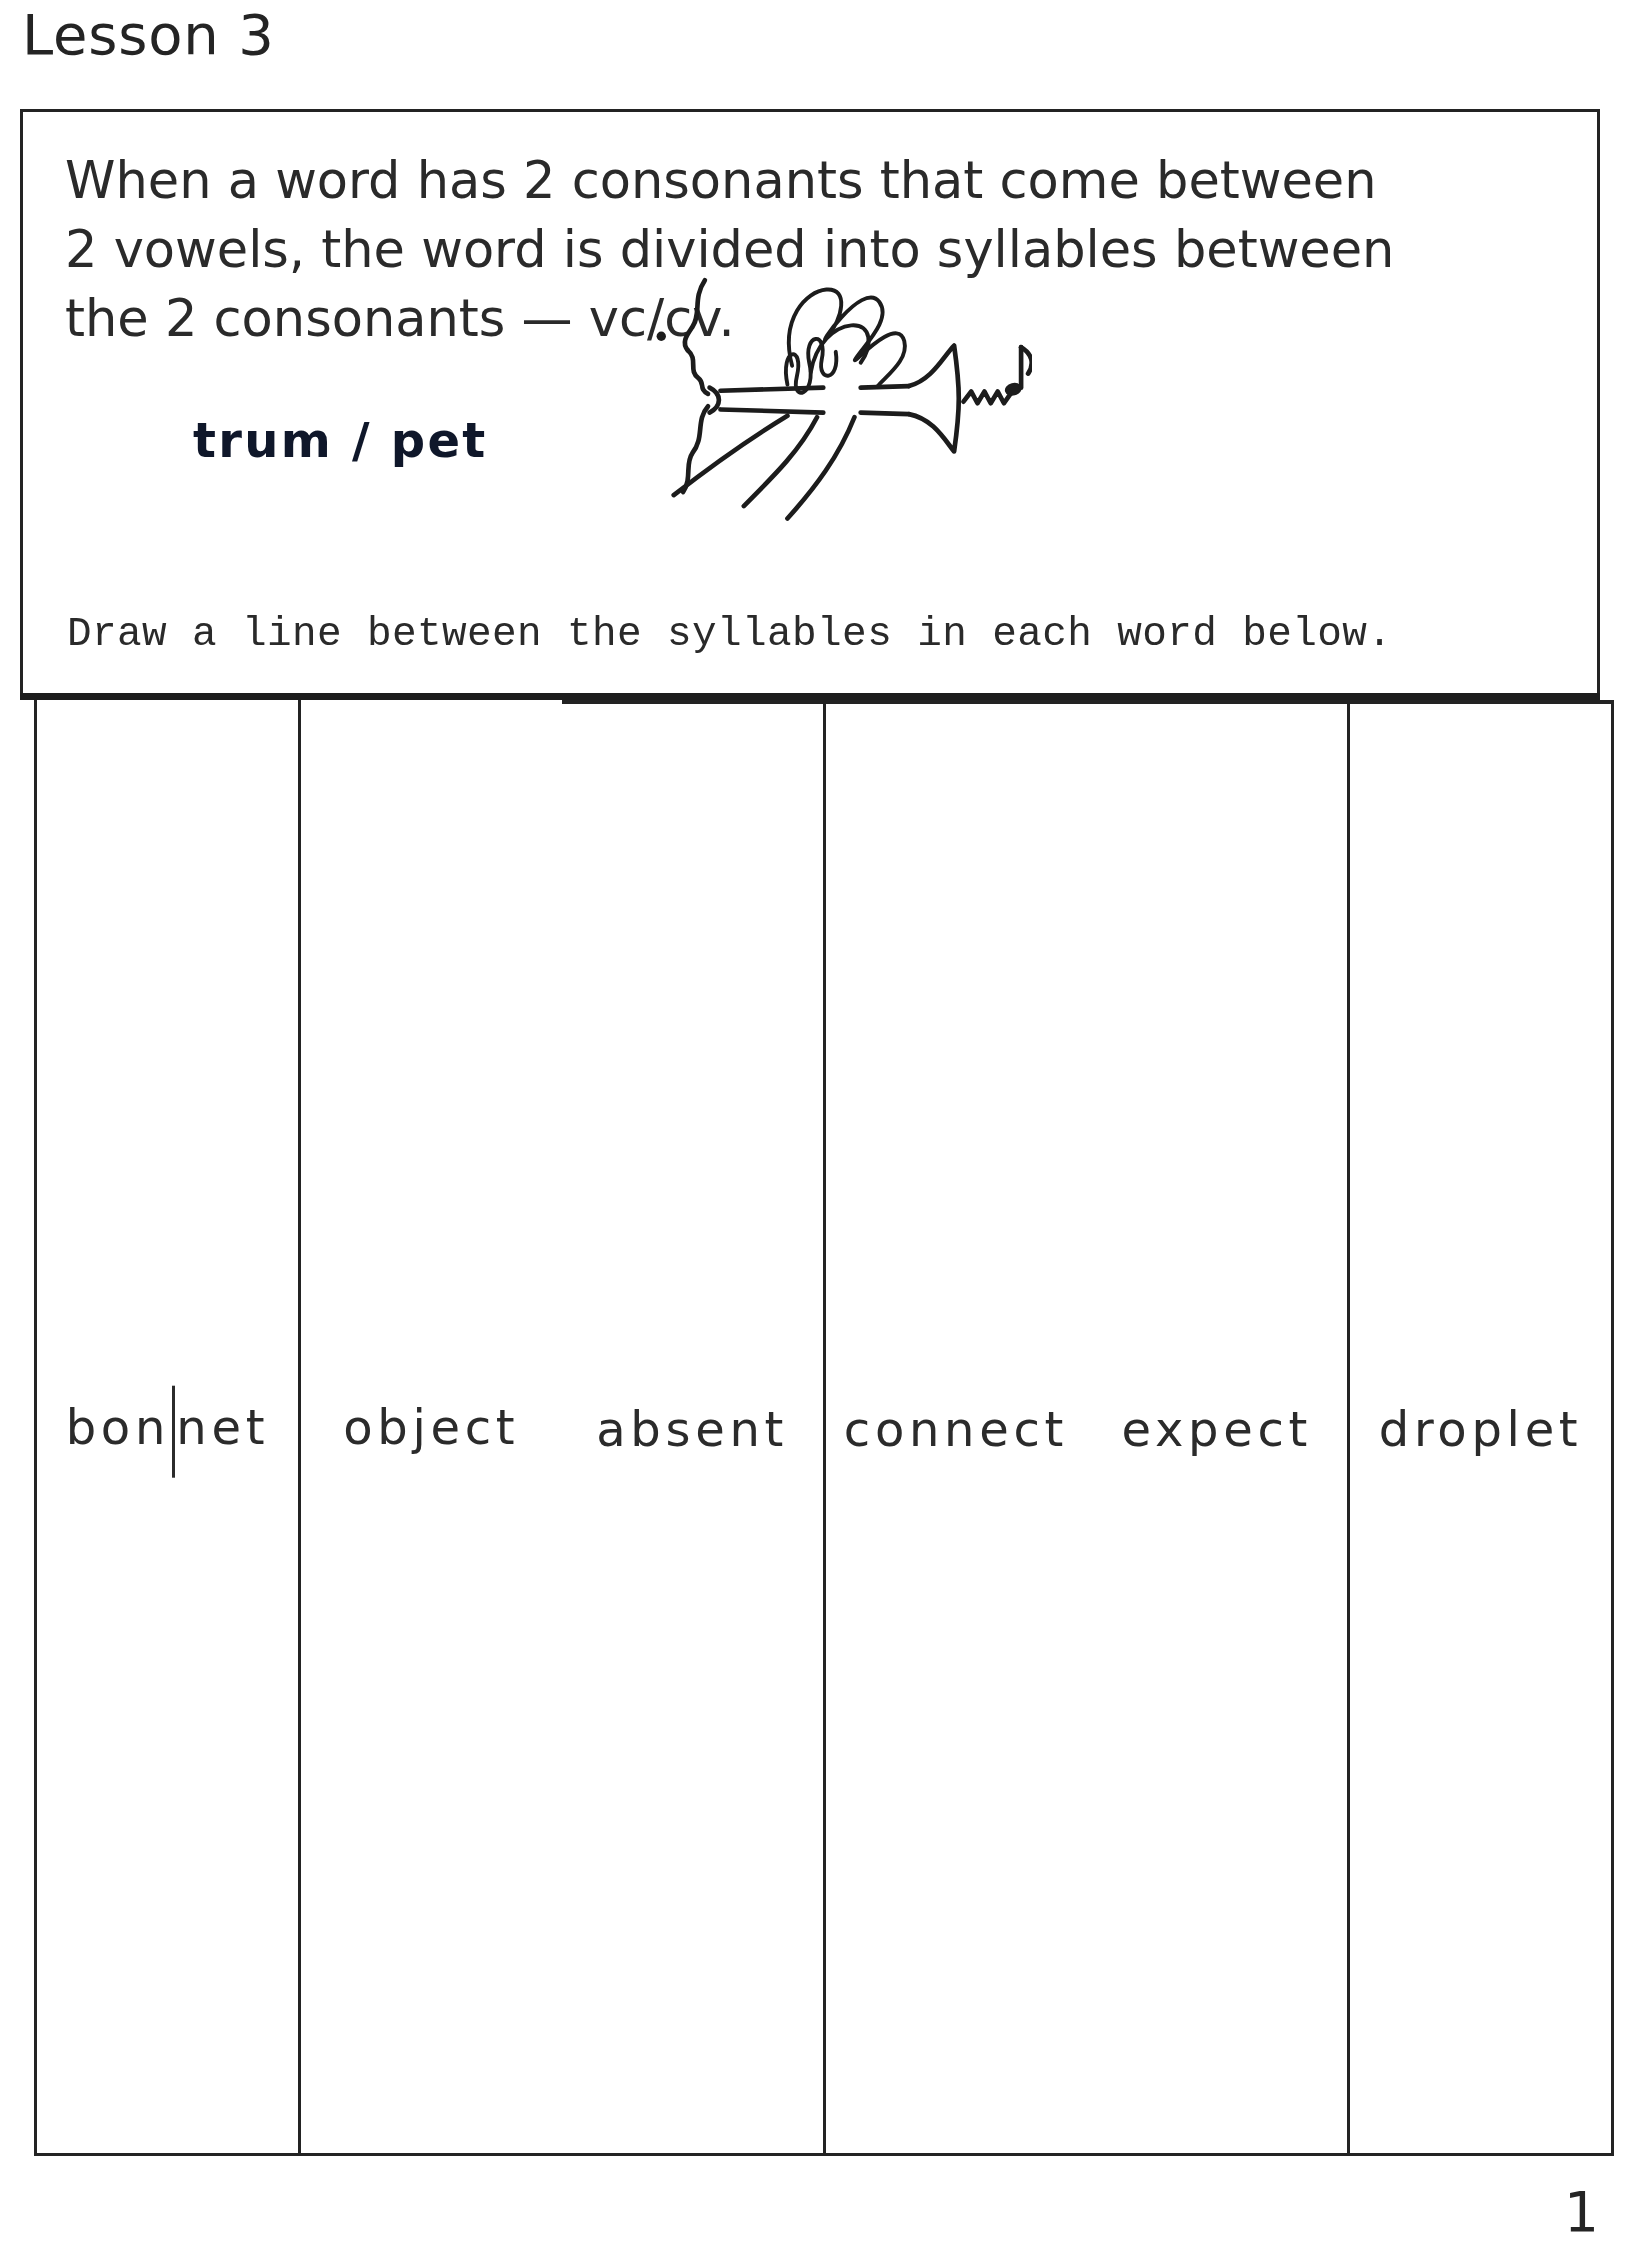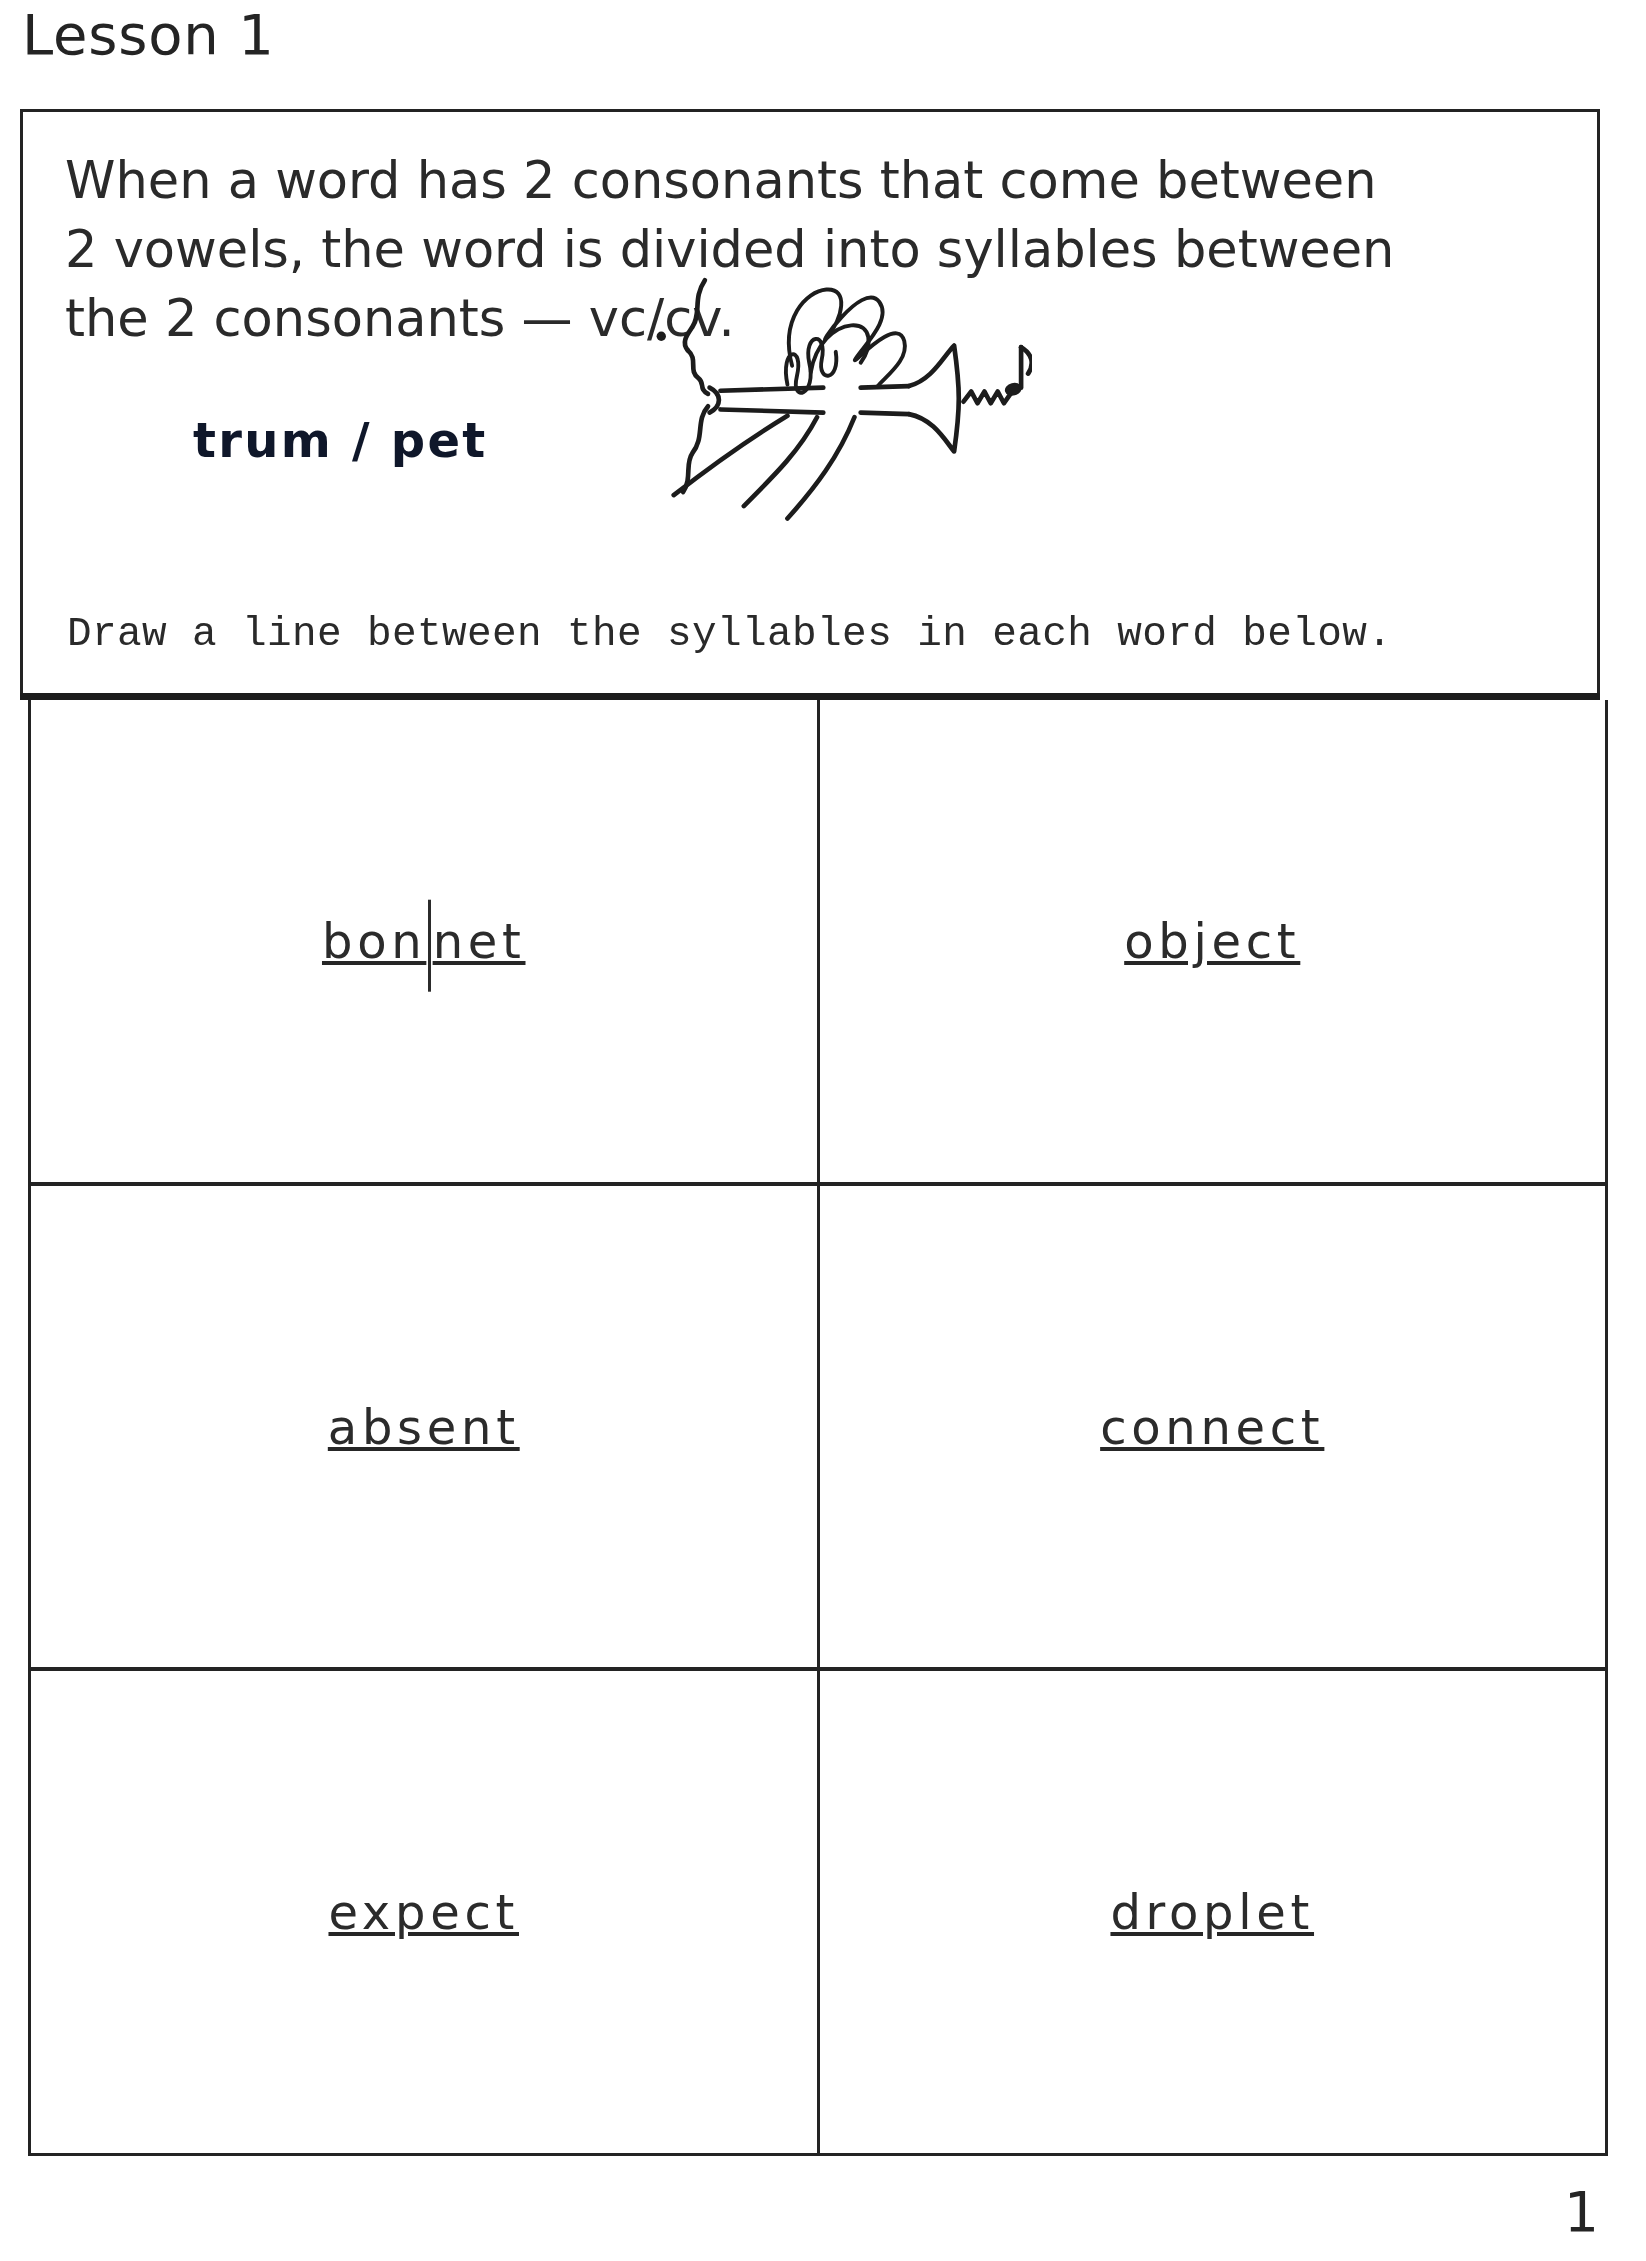--- a/index.html
+++ b/index.html
@@ -43,25 +43,25 @@
     position:absolute; left:44px; top:499px;
     font-size:41px; letter-spacing:0.4px; color:#2a2a2a;
     white-space:nowrap;
     font-family:Liberation Mono, monospace;
   }
   .thick-line {
     position:absolute; left:0; top:584px;
     width:100%; height:7px; background:#1d1d1d;
   }
   .word-table {
-    position:absolute; left:8px; top:591px;
+    position:absolute; left:14px; top:591px;
     width:100%; height:1456px;
     box-sizing:border-box;
     border:3.9px solid #232323; border-top:none;
-    display:flex; flex-direction:column;text-decoration:underline;
+    display:flex; flex-direction:row;
   }
   .word-row { flex:1; display:flex; }
   .word-row + .word-row { border-top:4.7px solid #232323;text-align:center; }
   .cell {
     flex:1; display:flex;
     align-items:center; justify-content:center;
     font-size:48px; letter-spacing:4.7px; color:#2b2b2b;
   }
   .cell + .cell { border-left:3.9px solid #232323; }
   .syl-line {
@@ -75,21 +75,21 @@
     position:absolute; right:48px; top:2180px;
     font-size:55px; color:#242424;
   }
   svg .ink { stroke:#1c1c1c; stroke-width:6; fill:none; stroke-linecap:round; stroke-linejoin:round; }
   svg .ink-thin { stroke:#1c1c1c; stroke-width:5; fill:none; stroke-linecap:round; stroke-linejoin:round; }
   svg .ink-fill { fill:#1c1c1c; stroke:none; }
 </style>
 </head>
 <body>
 
-<div class="page-title">Lesson 1</div>
+<div class="page-title">Lesson 3</div>
 
 <div class="sheet">
 
   <div class="rule-box">
     <div class="paragraph">
       <div>When a word has 2 consonants that come between</div>
       <div>2 vowels, the word is divided into syllables between</div>
       <div>the 2 consonants — vc/cv.</div>
     </div>
 

